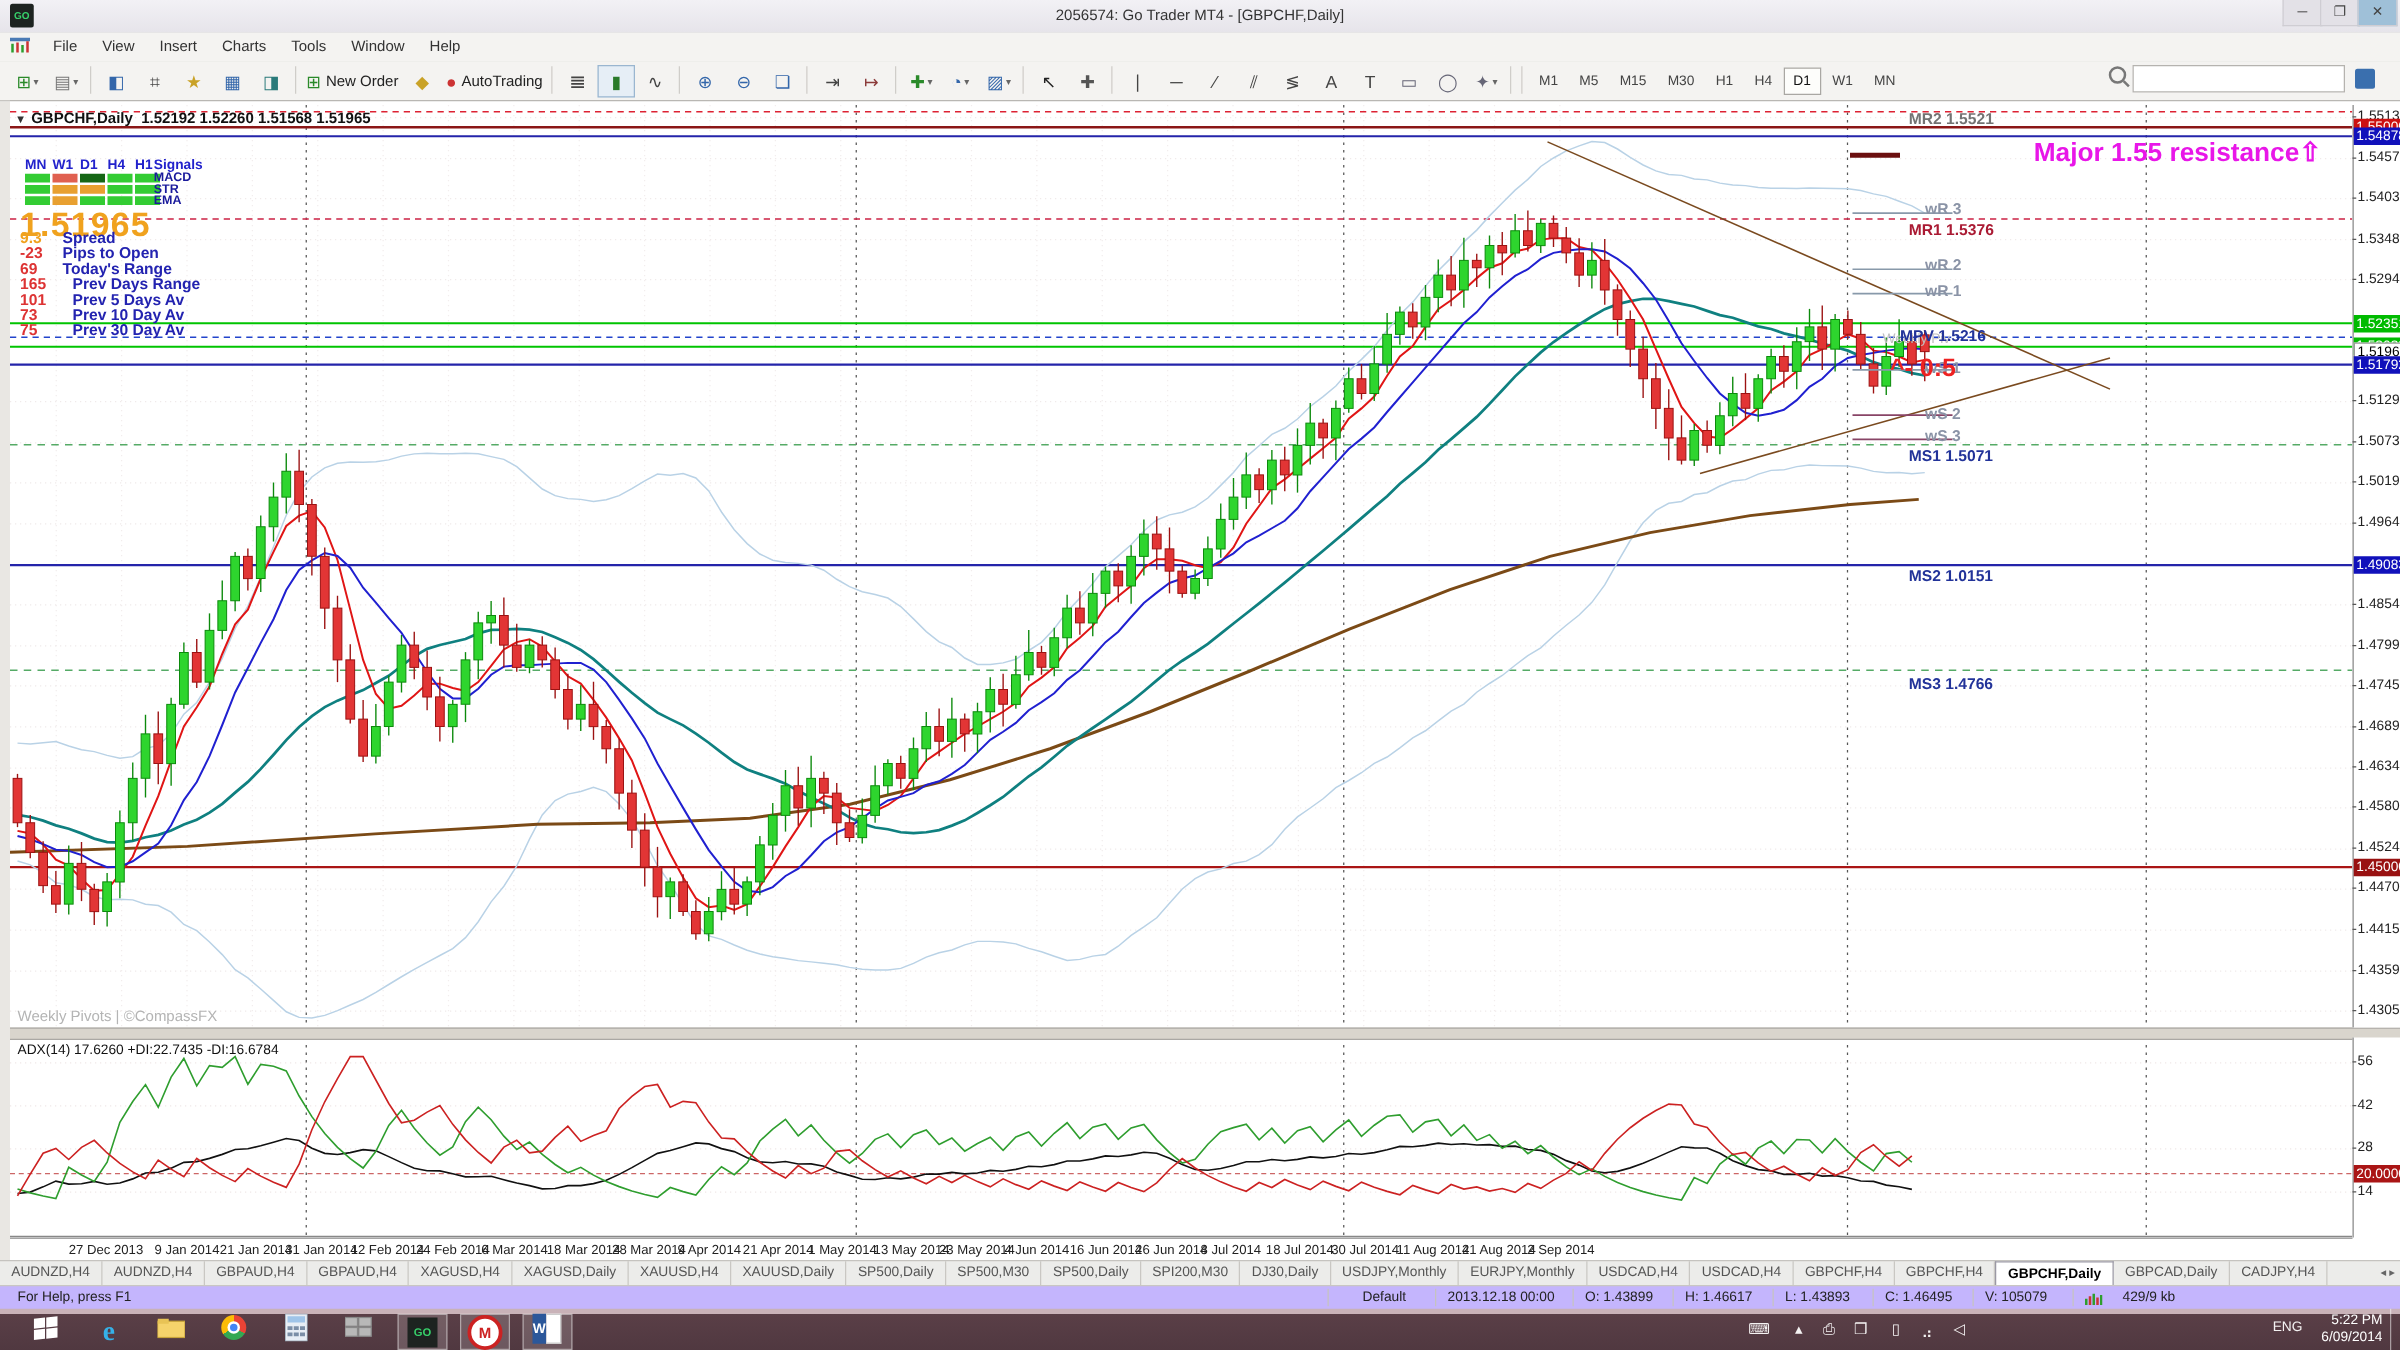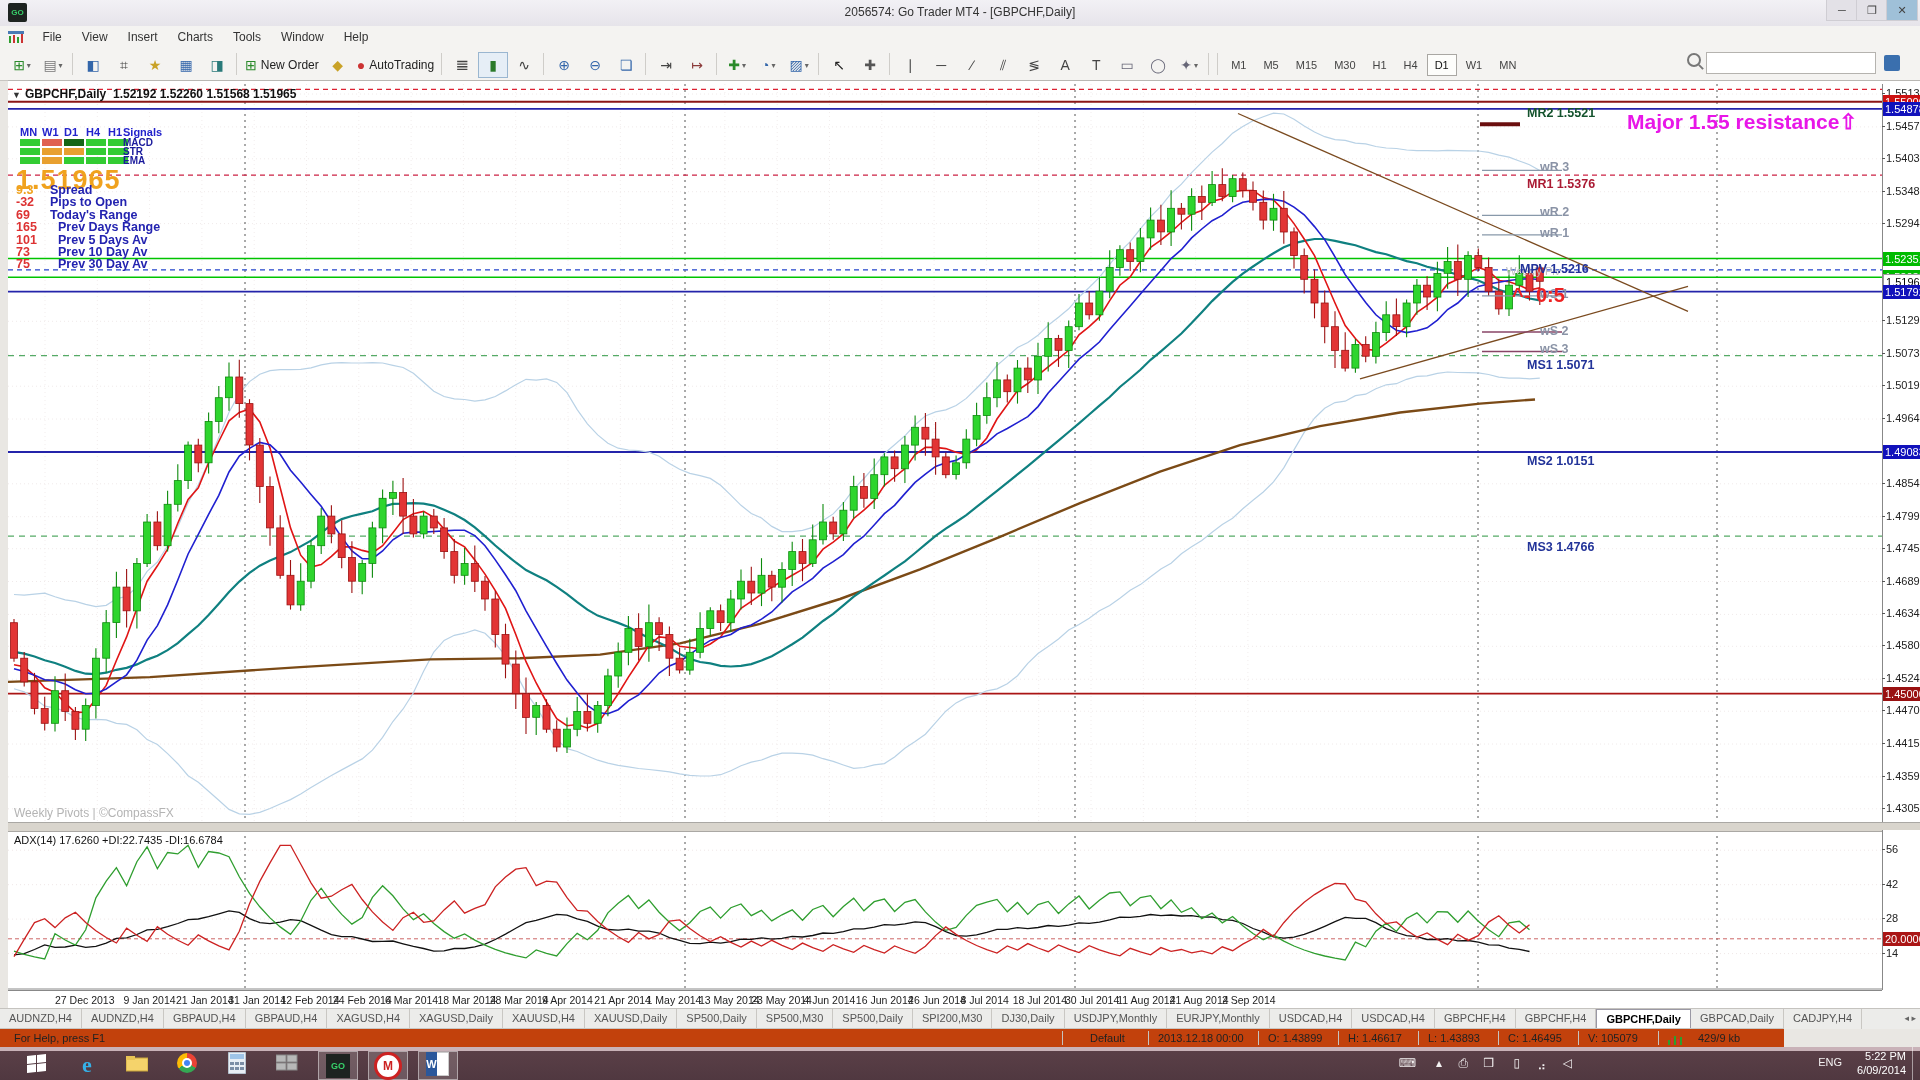--- a/index.html
+++ b/index.html
@@ -54,21 +54,21 @@
   .pivot-lbl{position:absolute;font-size:12.5px;font-weight:bold;white-space:nowrap;}
   #resistance-note{left:1627px;top:110px;font-size:21px;font-weight:bold;color:#e816e8;white-space:nowrap;}
   #risk-note{left:1512px;top:284px;font-size:20px;font-weight:bold;color:#ee2222;white-space:nowrap;}
   #adx-label{left:14px;top:834px;font-size:11px;color:#111;}
   
   #tabbar{left:0;top:1008px;width:1920px;height:20px;background:#ececea;border-top:1px solid #c5c3bf;}
   .tab{position:relative;display:inline-block;padding:3px 9px 0 9px;font-size:11px;color:#555;height:17px;vertical-align:top;border-right:1px solid #c9c7c3;}
   .tab.active{background:#fff;color:#000;font-weight:bold;border:1px solid #9a98a4;border-bottom:none;margin-top:0px;}
   .tab-arrows{position:absolute;right:4px;top:4px;font-size:9px;color:#666;}
   
-  #statusbar{left:0;top:1028px;width:1784px;height:19px;background:#c2410c;border-top:1px solid #c9c7c3;font-size:11px;color:#222;}
+  #statusbar{left:0;top:1028px;width:1920px;height:19px;background:#c4b5fd;border-top:1px solid #c9c7c3;font-size:11px;color:#222;}
   .sfield{position:absolute;top:3px;white-space:nowrap;}
   .ssep{position:absolute;top:2px;width:1px;height:14px;background:#c5c3bf;}
   .histo{display:inline-block;width:14px;height:11px;vertical-align:middle;}
   
   #taskbar{left:0;top:1047px;width:1920px;height:33px;background:linear-gradient(#c9b2b8,#c9b2b8 12%,#5a3f47 13%,#503840);}
   .tb-app{position:absolute;top:4px;width:38px;height:27px;display:flex;align-items:center;justify-content:center;}
   .tb-app.open{background:rgba(255,255,255,0.16);border:1px solid rgba(255,255,255,0.45);}
   .tray-ic{position:absolute;top:9px;color:#f4f2f2;font-size:12px;}
   #tray-clock{position:absolute;right:14px;top:2px;color:#fff;font-size:11px;text-align:right;line-height:14px;margin-left:20px;}
   #show-desktop{position:absolute;right:0;top:0;width:7px;height:33px;border-left:1px solid rgba(255,255,255,.5);}
@@ -694,37 +694,37 @@
       <div class="abs sig-cell" style="left: 42px; top: 157px; background: rgb(232, 160, 48);"></div>
       <div class="abs sig-cell" style="left: 64px; top: 157px; background: rgb(51, 204, 51);"></div>
       <div class="abs sig-cell" style="left: 86px; top: 157px; background: rgb(51, 204, 51);"></div>
       <div class="abs sig-cell" style="left: 108px; top: 157px; background: rgb(51, 204, 51);"></div>
       <div class="abs sig-row-lbl" style="left: 123px; top: 155px;">EMA</div>
     </div>
   <div class="abs" id="big-price">1.51965</div>
   <div id="stats-panel">
       <div class="abs stat-val" style="left: 16px; top: 183px; color: rgb(240, 162, 30);">9.3</div>
       <div class="abs stat-lbl" style="left: 50px; top: 183px;">Spread</div>
-      <div class="abs stat-val" style="left: 16px; top: 195.4px; color: rgb(221, 51, 51);">-32</div>
+      <div class="abs stat-val" style="left: 16px; top: 195.4px; color: rgb(221, 51, 51);">-23</div>
       <div class="abs stat-lbl" style="left: 50px; top: 195.4px;">Pips to Open</div>
       <div class="abs stat-val" style="left: 16px; top: 207.8px; color: rgb(221, 51, 51);">69</div>
       <div class="abs stat-lbl" style="left: 50px; top: 207.8px;">Today's Range</div>
       <div class="abs stat-val" style="left: 16px; top: 220.2px; color: rgb(221, 51, 51);">165</div>
       <div class="abs stat-lbl" style="left: 58px; top: 220.2px;">Prev Days Range</div>
       <div class="abs stat-val" style="left: 16px; top: 232.6px; color: rgb(221, 51, 51);">101</div>
       <div class="abs stat-lbl" style="left: 58px; top: 232.6px;">Prev 5 Days Av</div>
       <div class="abs stat-val" style="left: 16px; top: 245px; color: rgb(221, 51, 51);">73</div>
       <div class="abs stat-lbl" style="left: 58px; top: 245px;">Prev 10 Day Av</div>
       <div class="abs stat-val" style="left: 16px; top: 257.4px; color: rgb(221, 51, 51);">75</div>
       <div class="abs stat-lbl" style="left: 58px; top: 257.4px;">Prev 30 Day Av</div>
     </div>
   <div class="abs" id="watermark">Weekly Pivots | ©CompassFX</div>
   <div class="abs" id="watermark2">Weekly Piv</div>
   <div id="pivot-layer">
-      <div class="abs pivot-lbl" style="left: 1527px; top: 106px; color: #14532d;">MR2  1.5521</div>
+      <div class="abs pivot-lbl" style="left: 1527px; top: 88px; color: #737373;">MR2  1.5521</div>
       <div class="abs pivot-lbl" style="left: 1540px; top: 160px; color: rgb(138, 147, 166);">wR 3</div>
       <div class="abs pivot-lbl" style="left: 1527px; top: 177px; color: rgb(170, 26, 51);">MR1  1.5376</div>
       <div class="abs pivot-lbl" style="left: 1540px; top: 205px; color: rgb(138, 147, 166);">wR 2</div>
       <div class="abs pivot-lbl" style="left: 1540px; top: 226px; color: rgb(138, 147, 166);">wR 1</div>
       <div class="abs pivot-lbl" style="left: 1520px; top: 262px; color: rgb(34, 51, 153);">MPV  1.5216</div>
       <div class="abs pivot-lbl" style="left: 1540px; top: 287px; color: rgb(138, 147, 166);">wS 1</div>
       <div class="abs pivot-lbl" style="left: 1540px; top: 324px; color: rgb(138, 147, 166);">wS 2</div>
       <div class="abs pivot-lbl" style="left: 1540px; top: 342px; color: rgb(138, 147, 166);">wS 3</div>
       <div class="abs pivot-lbl" style="left: 1527px; top: 358px; color: rgb(34, 51, 153);">MS1  1.5071</div>
       <div class="abs pivot-lbl" style="left: 1527px; top: 454px; color: rgb(34, 51, 153);">MS2  1.0151</div>

